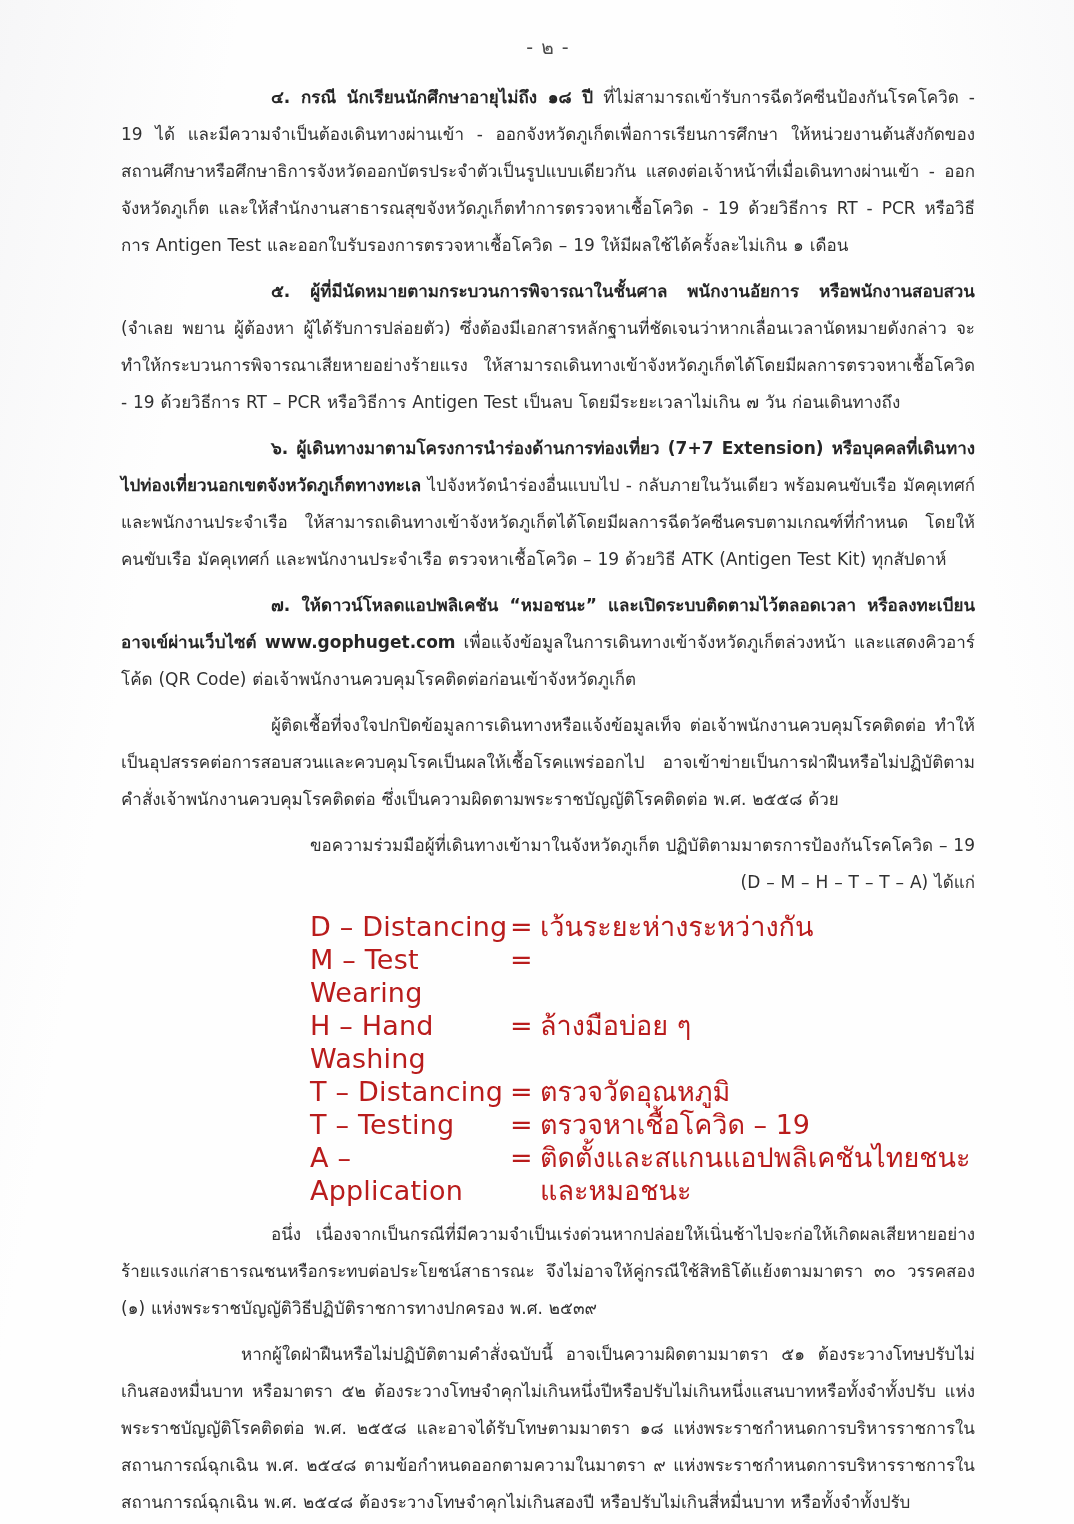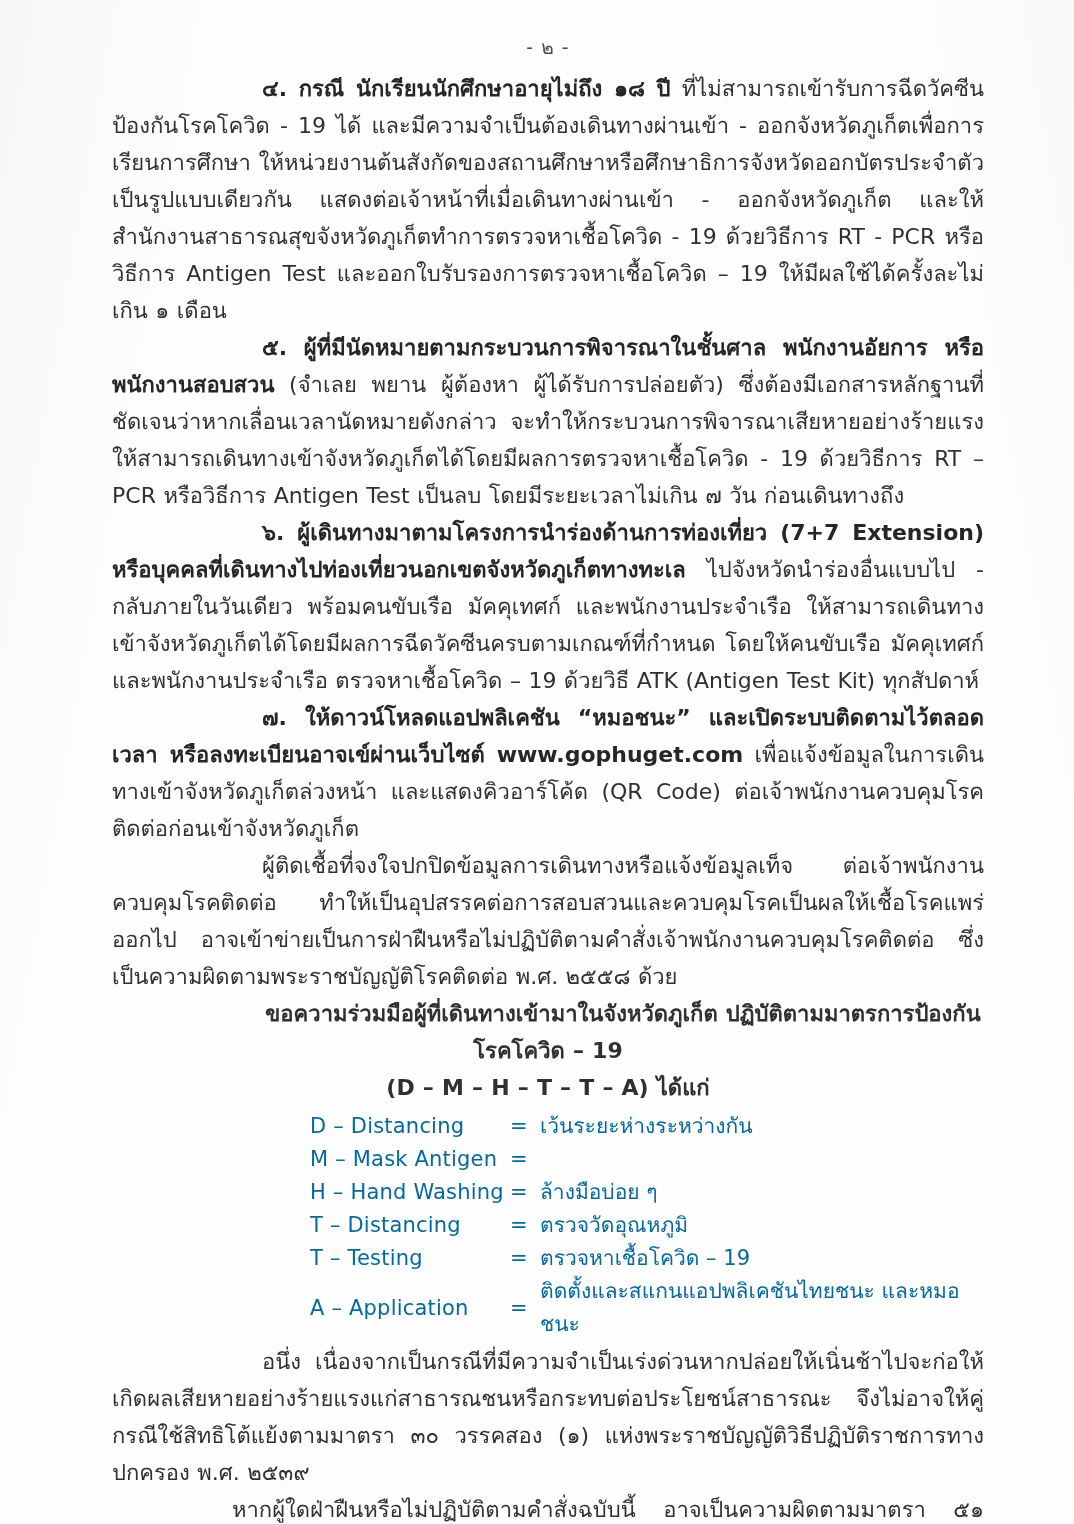--- a/index.html
+++ b/index.html
@@ -36,46 +36,46 @@
   }
   .page-number {
     text-align: center;
     font-size: 19px;
     color: #4a4a4a;
     letter-spacing: 1px;
     padding-top: 32px;
     padding-bottom: 8px;
   }
   p.para {
-    margin: 0;
-    font-size: 22px;
+    margin: 9px;
+    font-size: 17px;
     line-height: 37px;
     text-align: justify;
     text-justify: inter-word;
     word-spacing: 0.5px;
     color: #303030;
   }
-  p.para.nojust { text-align: center; font-weight: bold; }
+  p.para.nojust { text-align: right; }
   .ind-lead { display: inline-block; width: 150px; }
   .ind-lead-sm { display: inline-block; width: 120px; }
   b.hd {
     font-weight: 700;
     color: #262626;
   }
   .dm-list {
     margin: 4px 0 2px 0;
     padding: 0;
     list-style: none;
   }
   .dm-row {
     display: flex;
-    align-items: center;
-    font-size: 21px;
+    align-items: flex-start;
+    font-size: 27px;
     line-height: 33px;
-    color: #0369a1;
+    color: #b91c1c;
   }
   .dm-pad { flex: 0 0 198px; }
   .dm-key { flex: 0 0 200px; letter-spacing: 0.2px; }
   .dm-eq  { flex: 0 0 30px; }
   .dm-val { flex: 1 1 auto; }
 </style>
 </head>
 <body>
 
 <div class="page">
@@ -114,21 +114,21 @@
 
       <div class="dm-row">
         <span class="dm-pad"></span>
         <span class="dm-key">D – Distancing</span>
         <span class="dm-eq">=</span>
         <span class="dm-val">เว้นระยะห่างระหว่างกัน</span>
       </div>
 
       <div class="dm-row">
         <span class="dm-pad"></span>
-        <span class="dm-key">M – Mask Antigen</span>
+        <span class="dm-key">M – Test Wearing</span>
         <span class="dm-eq">=</span>
       </div>
 
       <div class="dm-row">
         <span class="dm-pad"></span>
         <span class="dm-key">H – Hand Washing</span>
         <span class="dm-eq">=</span>
         <span class="dm-val">ล้างมือบ่อย ๆ</span>
       </div>
 

